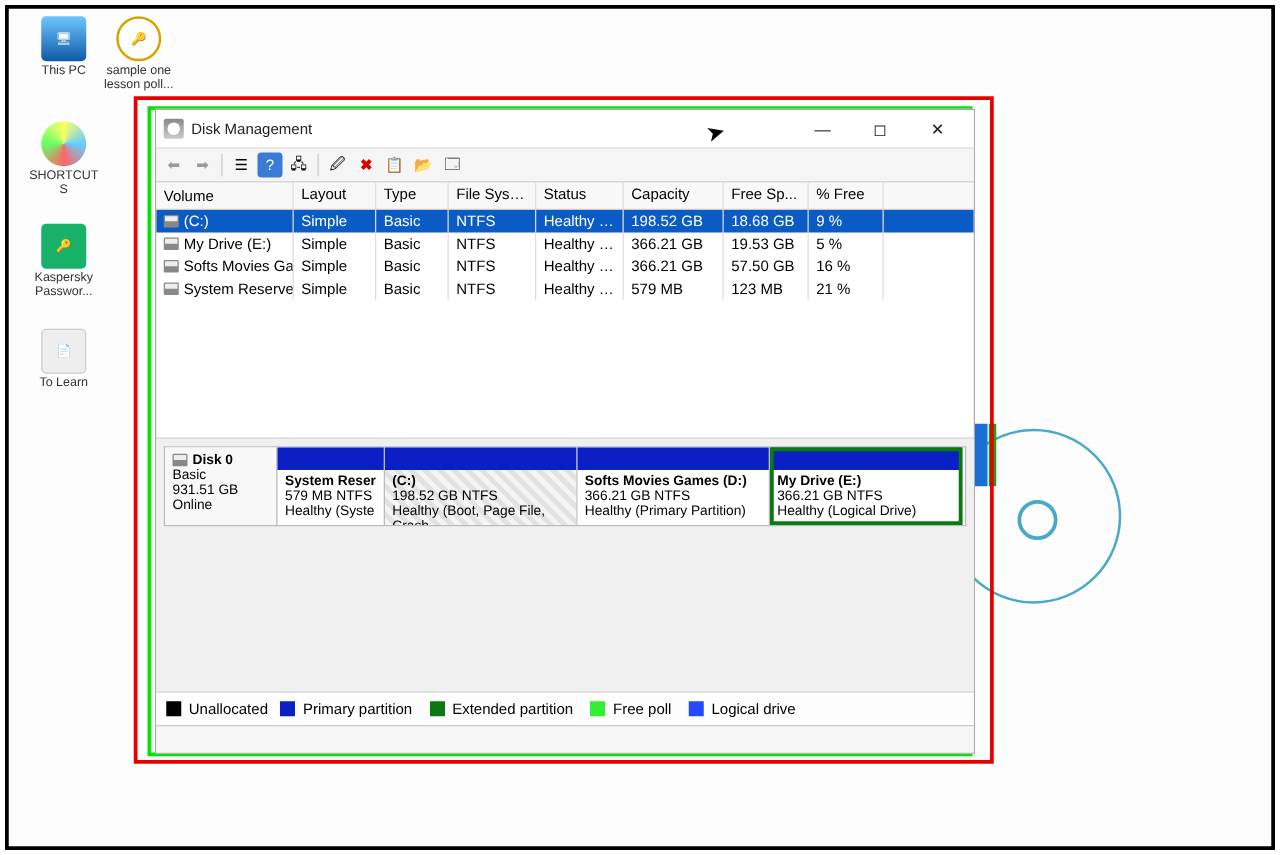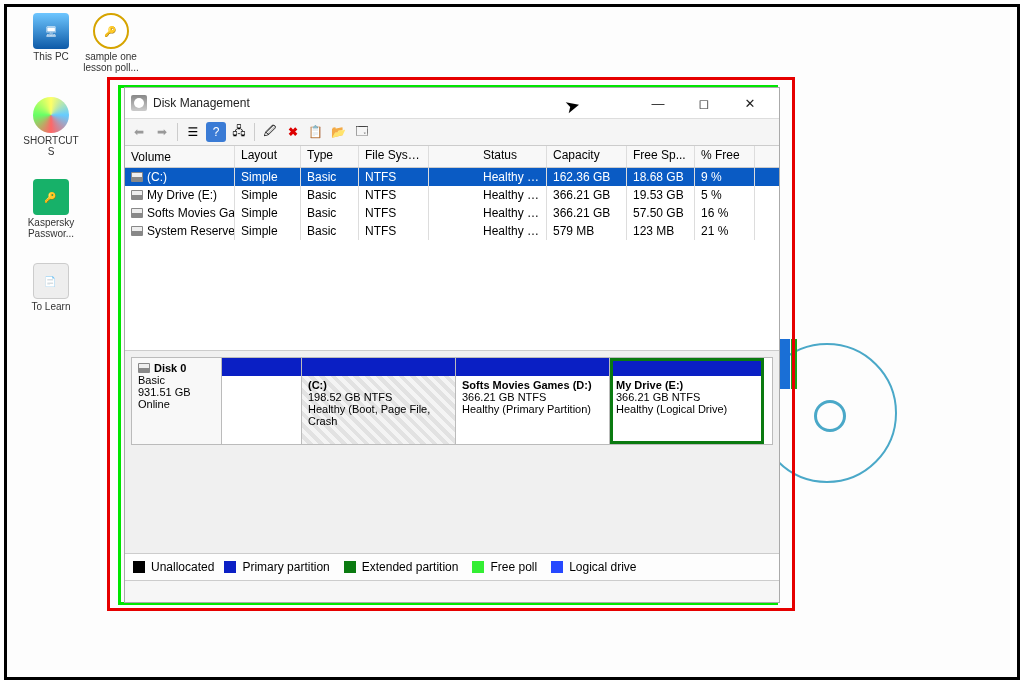--- a/index.html
+++ b/index.html
@@ -34,29 +34,29 @@
 
 .vol-pane { flex: 0 0 205px; border-bottom: 1px solid #ccc; overflow: hidden; }
 .vol-head { display: flex; height: 22px; background: #f8f8f8; border-bottom: 1px solid #ccc; font-size: 12px; }
 .vol-head .col, .vol-row .col { border-right: 1px solid #ddd; padding: 2px 6px; white-space: nowrap; overflow: hidden; text-overflow: ellipsis; }
 .vol-row { display: flex; height: 18px; font-size: 12px; align-items: center; }
 .vol-row.sel { background: #0a5bc4; color: #fff; }
 .col.cvolume { width: 110px; display:flex; align-items:center; gap:4px; }
 .col.clayout { width: 66px; }
 .col.ctype { width: 58px; }
 .col.cfs { width: 70px; }
-.col.cstatus { width: 70px; margin-left: 48px; }
+.col.cstatus { width: 70px; }
 .col.ccap { width: 80px; }
 .col.cfree { width: 68px; }
 .col.cpct { width: 60px; }
 .dicon { width: 12px; height: 10px; background: #888; border-radius: 1px; position: relative; flex-shrink:0; }
 .dicon::after { content:""; position:absolute; top:1px; left:1px; right:1px; height:4px; background:#eee; }
 
 .graph-pane { flex: 1; background: #f0f0f0; position: relative; padding: 6px; }
-.diskrow { display: flex; background: #fff; border: 1px solid #bbb; height: 88px; }
+.diskrow { display: flex; background: #fff; border: 1px solid #bbb; height: 64px; }
 .diskinfo { width: 90px; border-right: 1px solid #bbb; padding: 4px 6px; font-size: 11px; background: #f8f8f8; }
 .diskinfo .dname { font-weight: bold; display:flex; align-items:center; gap:4px; }
 .parts { flex: 1; display: flex; }
 .part { border-right: 1px solid #bbb; display: flex; flex-direction: column; font-size: 11px; }
 .part .pstripe { height: 18px; background: #0a1fc4; }
 .part .pbody { flex:1; padding: 3px 6px; overflow: hidden; }
 .part .pname { font-weight: bold; white-space: nowrap; }
 .part.hatched .pbody { background: repeating-linear-gradient(45deg, #f4f4f4, #f4f4f4 4px, #e2e2e2 4px, #e2e2e2 8px); }
 .part.sel { outline: 3px solid #0a7a10; outline-offset: -3px; }
 
@@ -149,21 +149,21 @@
       <div id="vol-rows">
           <div class="vol-row sel">
             <div class="col cvolume">
               <span class="dicon"></span>
               <span>(C:)</span>
             </div>
             <div class="col clayout">Simple</div>
             <div class="col ctype">Basic</div>
             <div class="col cfs">NTFS</div>
             <div class="col cstatus">Healthy (B...</div>
-            <div class="col ccap">162.36 GB</div>
+            <div class="col ccap">198.52 GB</div>
             <div class="col cfree">18.68 GB</div>
             <div class="col cpct">9 %</div>
           </div>
           <div class="vol-row">
             <div class="col cvolume">
               <span class="dicon"></span>
               <span>My Drive (E:)</span>
             </div>
             <div class="col clayout">Simple</div>
             <div class="col ctype">Basic</div>
@@ -209,20 +209,25 @@
               <span class="dicon"></span>
               <span>Disk 0</span>
             </div>
           <div>Basic</div>
           <div>931.51 GB</div>
           <div>Online</div>
         </div>
         <div class="parts" id="parts">
             <div class="part" style="flex: 0 0 80px;">
               <div class="pstripe"></div>
+    <div class="pbody">
+      <div class="pname">System Reser</div>
+      <div>579 MB NTFS</div>
+      <div>Healthy (Syste</div>
+    </div>
             </div>
             <div class="part hatched" style="flex: 0 0 154px;">
               <div class="pstripe"></div>
     <div class="pbody">
       <div class="pname">(C:)</div>
       <div>198.52 GB NTFS</div>
       <div>Healthy (Boot, Page File, Crash</div>
     </div>
             </div>
             <div class="part" style="flex: 0 0 154px;">

